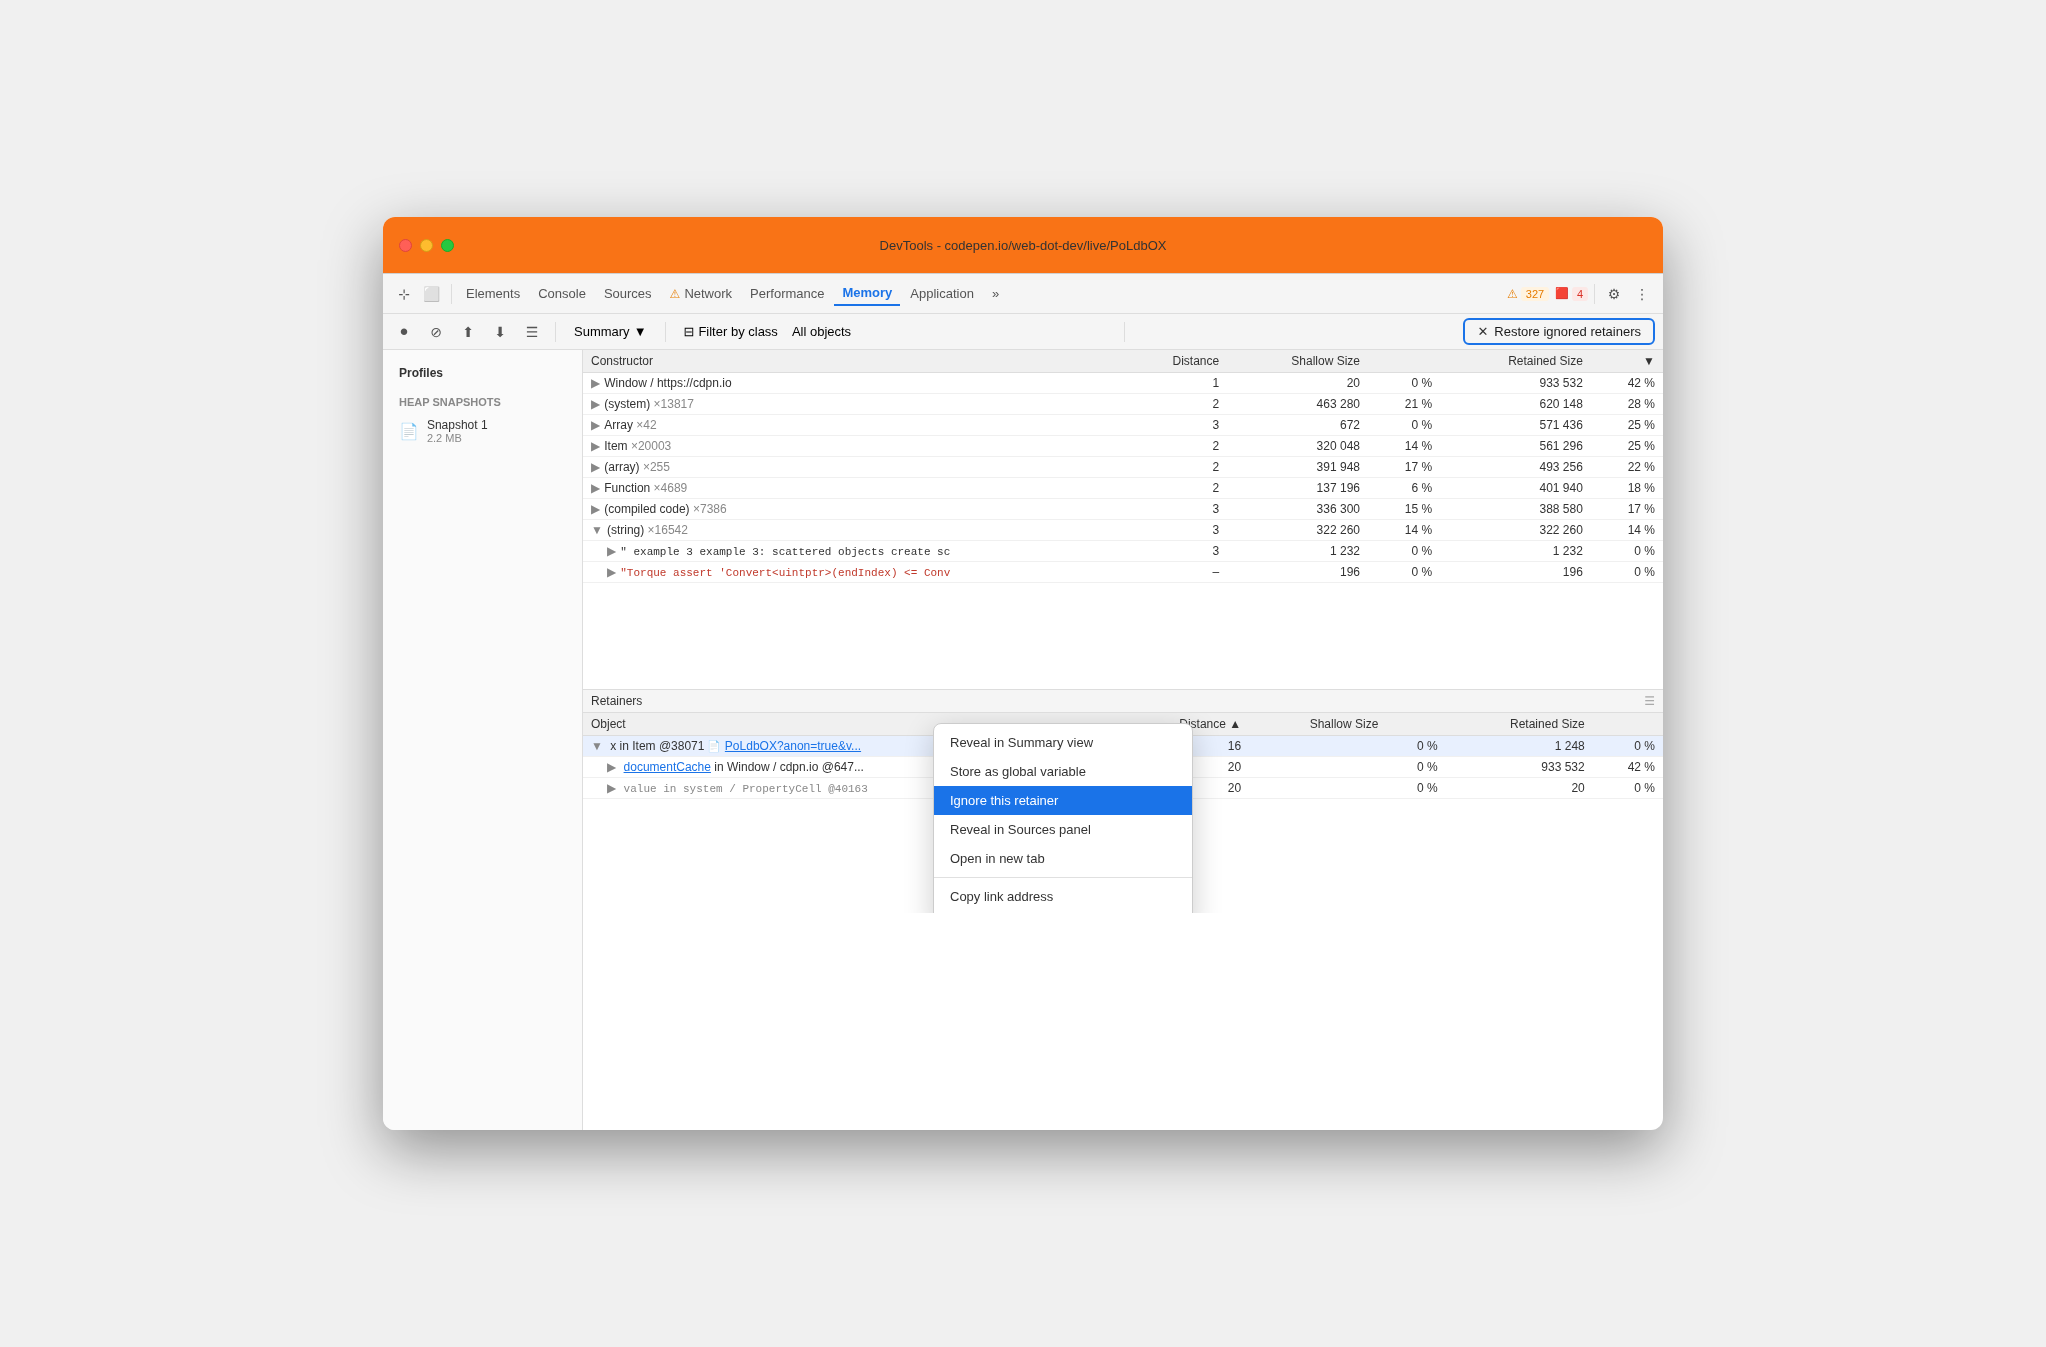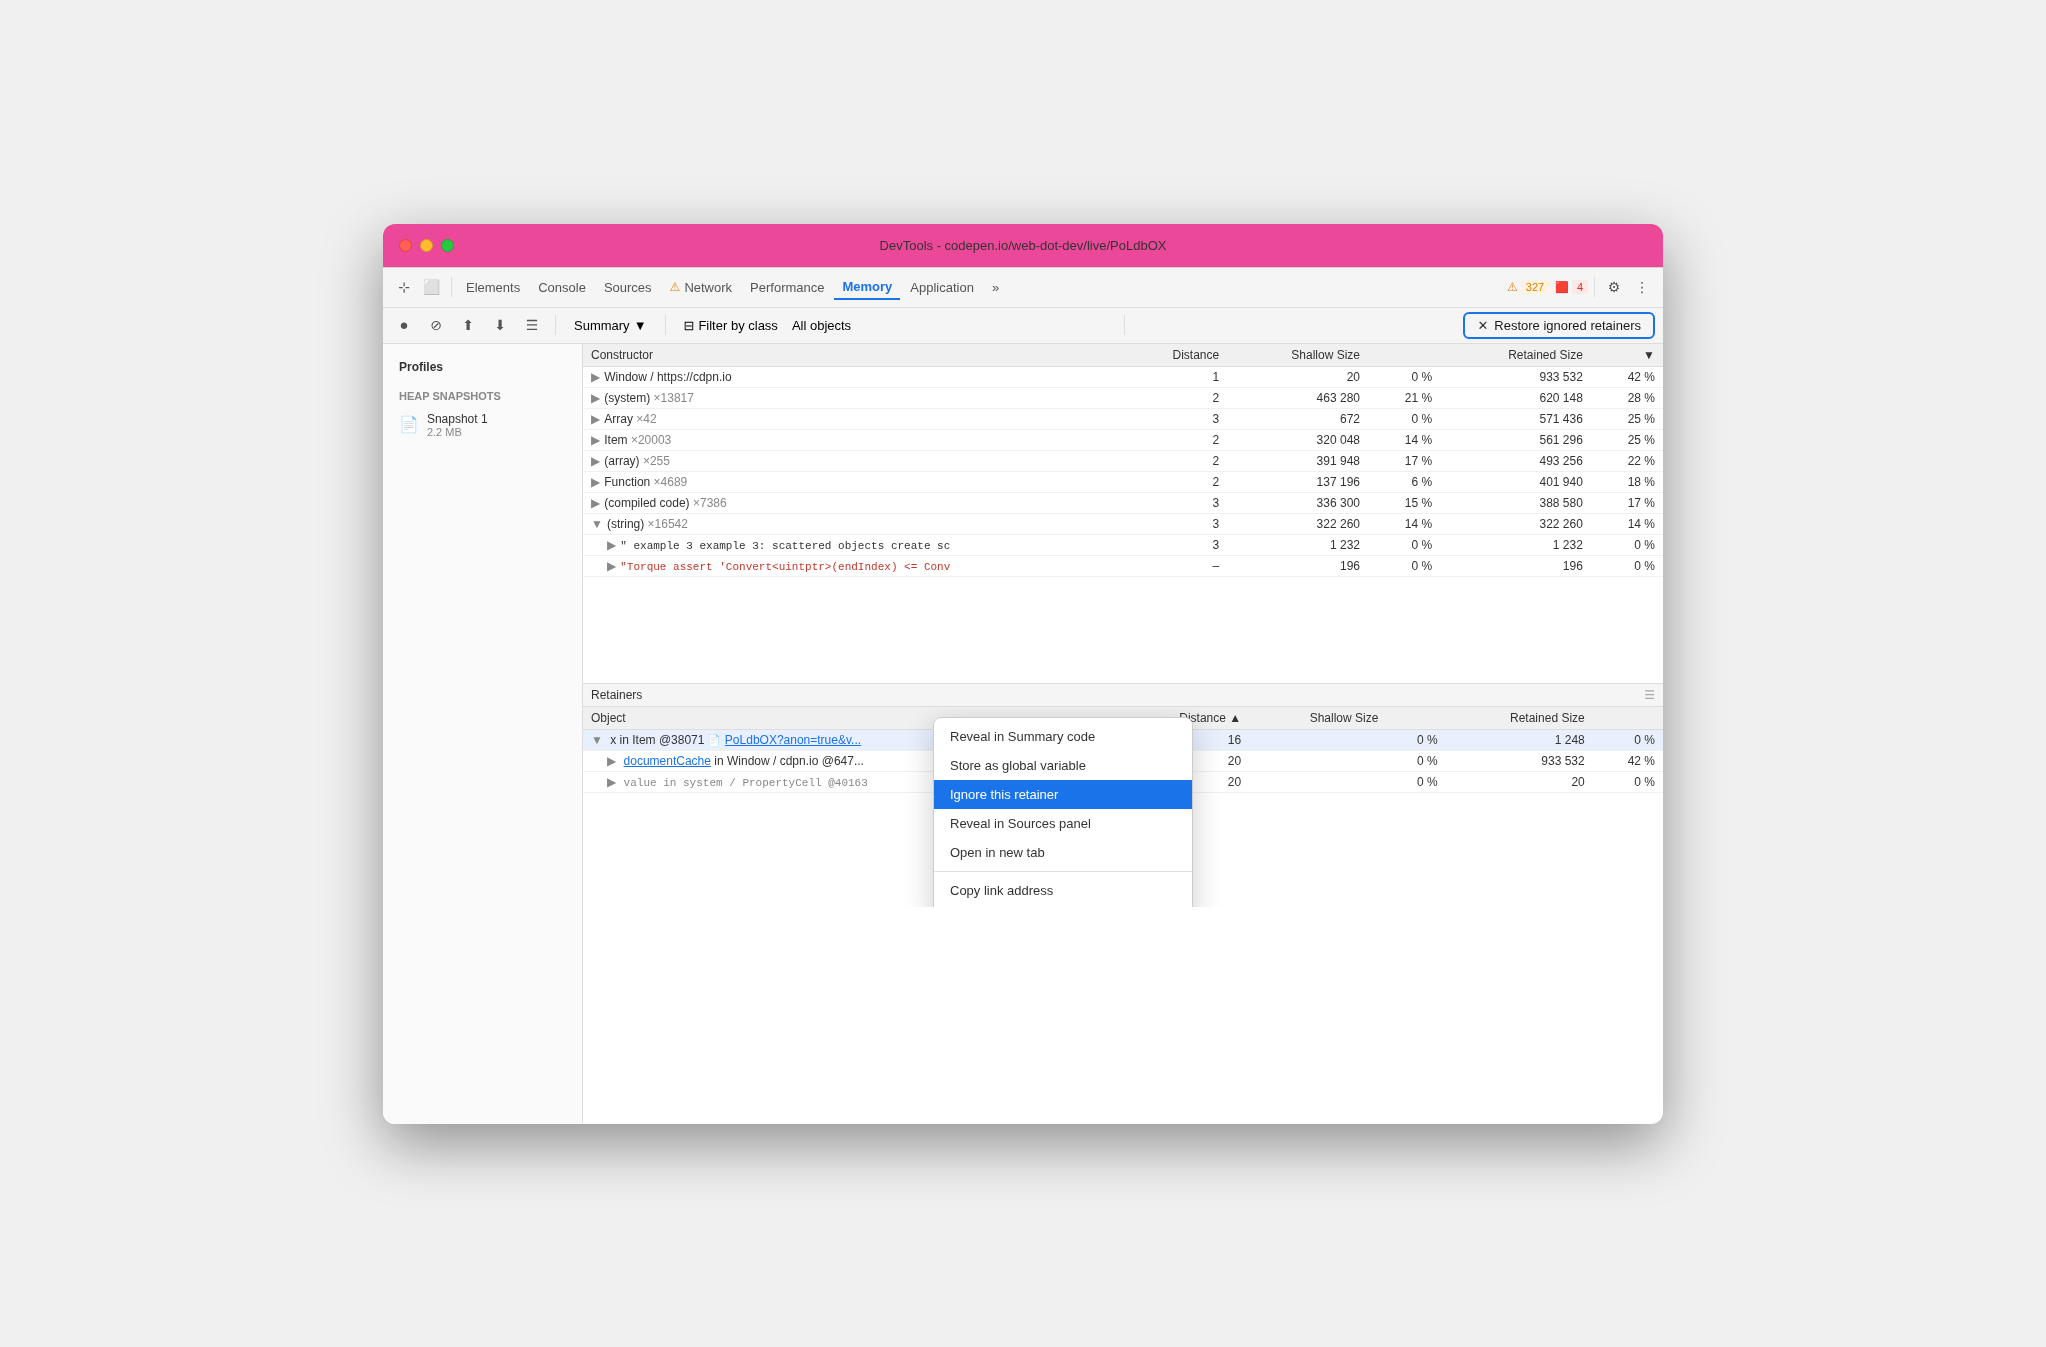--- a/index.html
+++ b/index.html
@@ -14,22 +14,22 @@
     }
     .window {
       width: 1280px;
       background: #ffffff;
       border-radius: 12px;
       box-shadow: 0 20px 60px rgba(0,0,0,0.4);
       overflow: hidden;
     }
     
     .title-bar {
-      background: #ec4899;
-      height: 44px;
+      background: #f97316;
+      height: 57px;
       display: flex;
       align-items: center;
       padding: 12px 16px;
       border-bottom: 1px solid #d0d0d0;
       position: relative;
     }
     .traffic-lights {
       display: flex;
       gap: 8px;
       align-items: center;
@@ -545,21 +545,21 @@
               <td></td>
               <td>0 %</td>
               <td>20</td>
               <td>0 %</td>
             </tr>
           </tbody>
         </table>
 
         <div class="context-menu">
           <div class="context-menu-item">
-            <span>Reveal in Summary code</span>
+            <span>Reveal in Summary view</span>
           </div>
           <div class="context-menu-item">
             <span>Store as global variable</span>
           </div>
           <div class="context-menu-item highlighted">
             <span>Ignore this retainer</span>
           </div>
           <div class="context-menu-item">
             <span>Reveal in Sources panel</span>
           </div>

